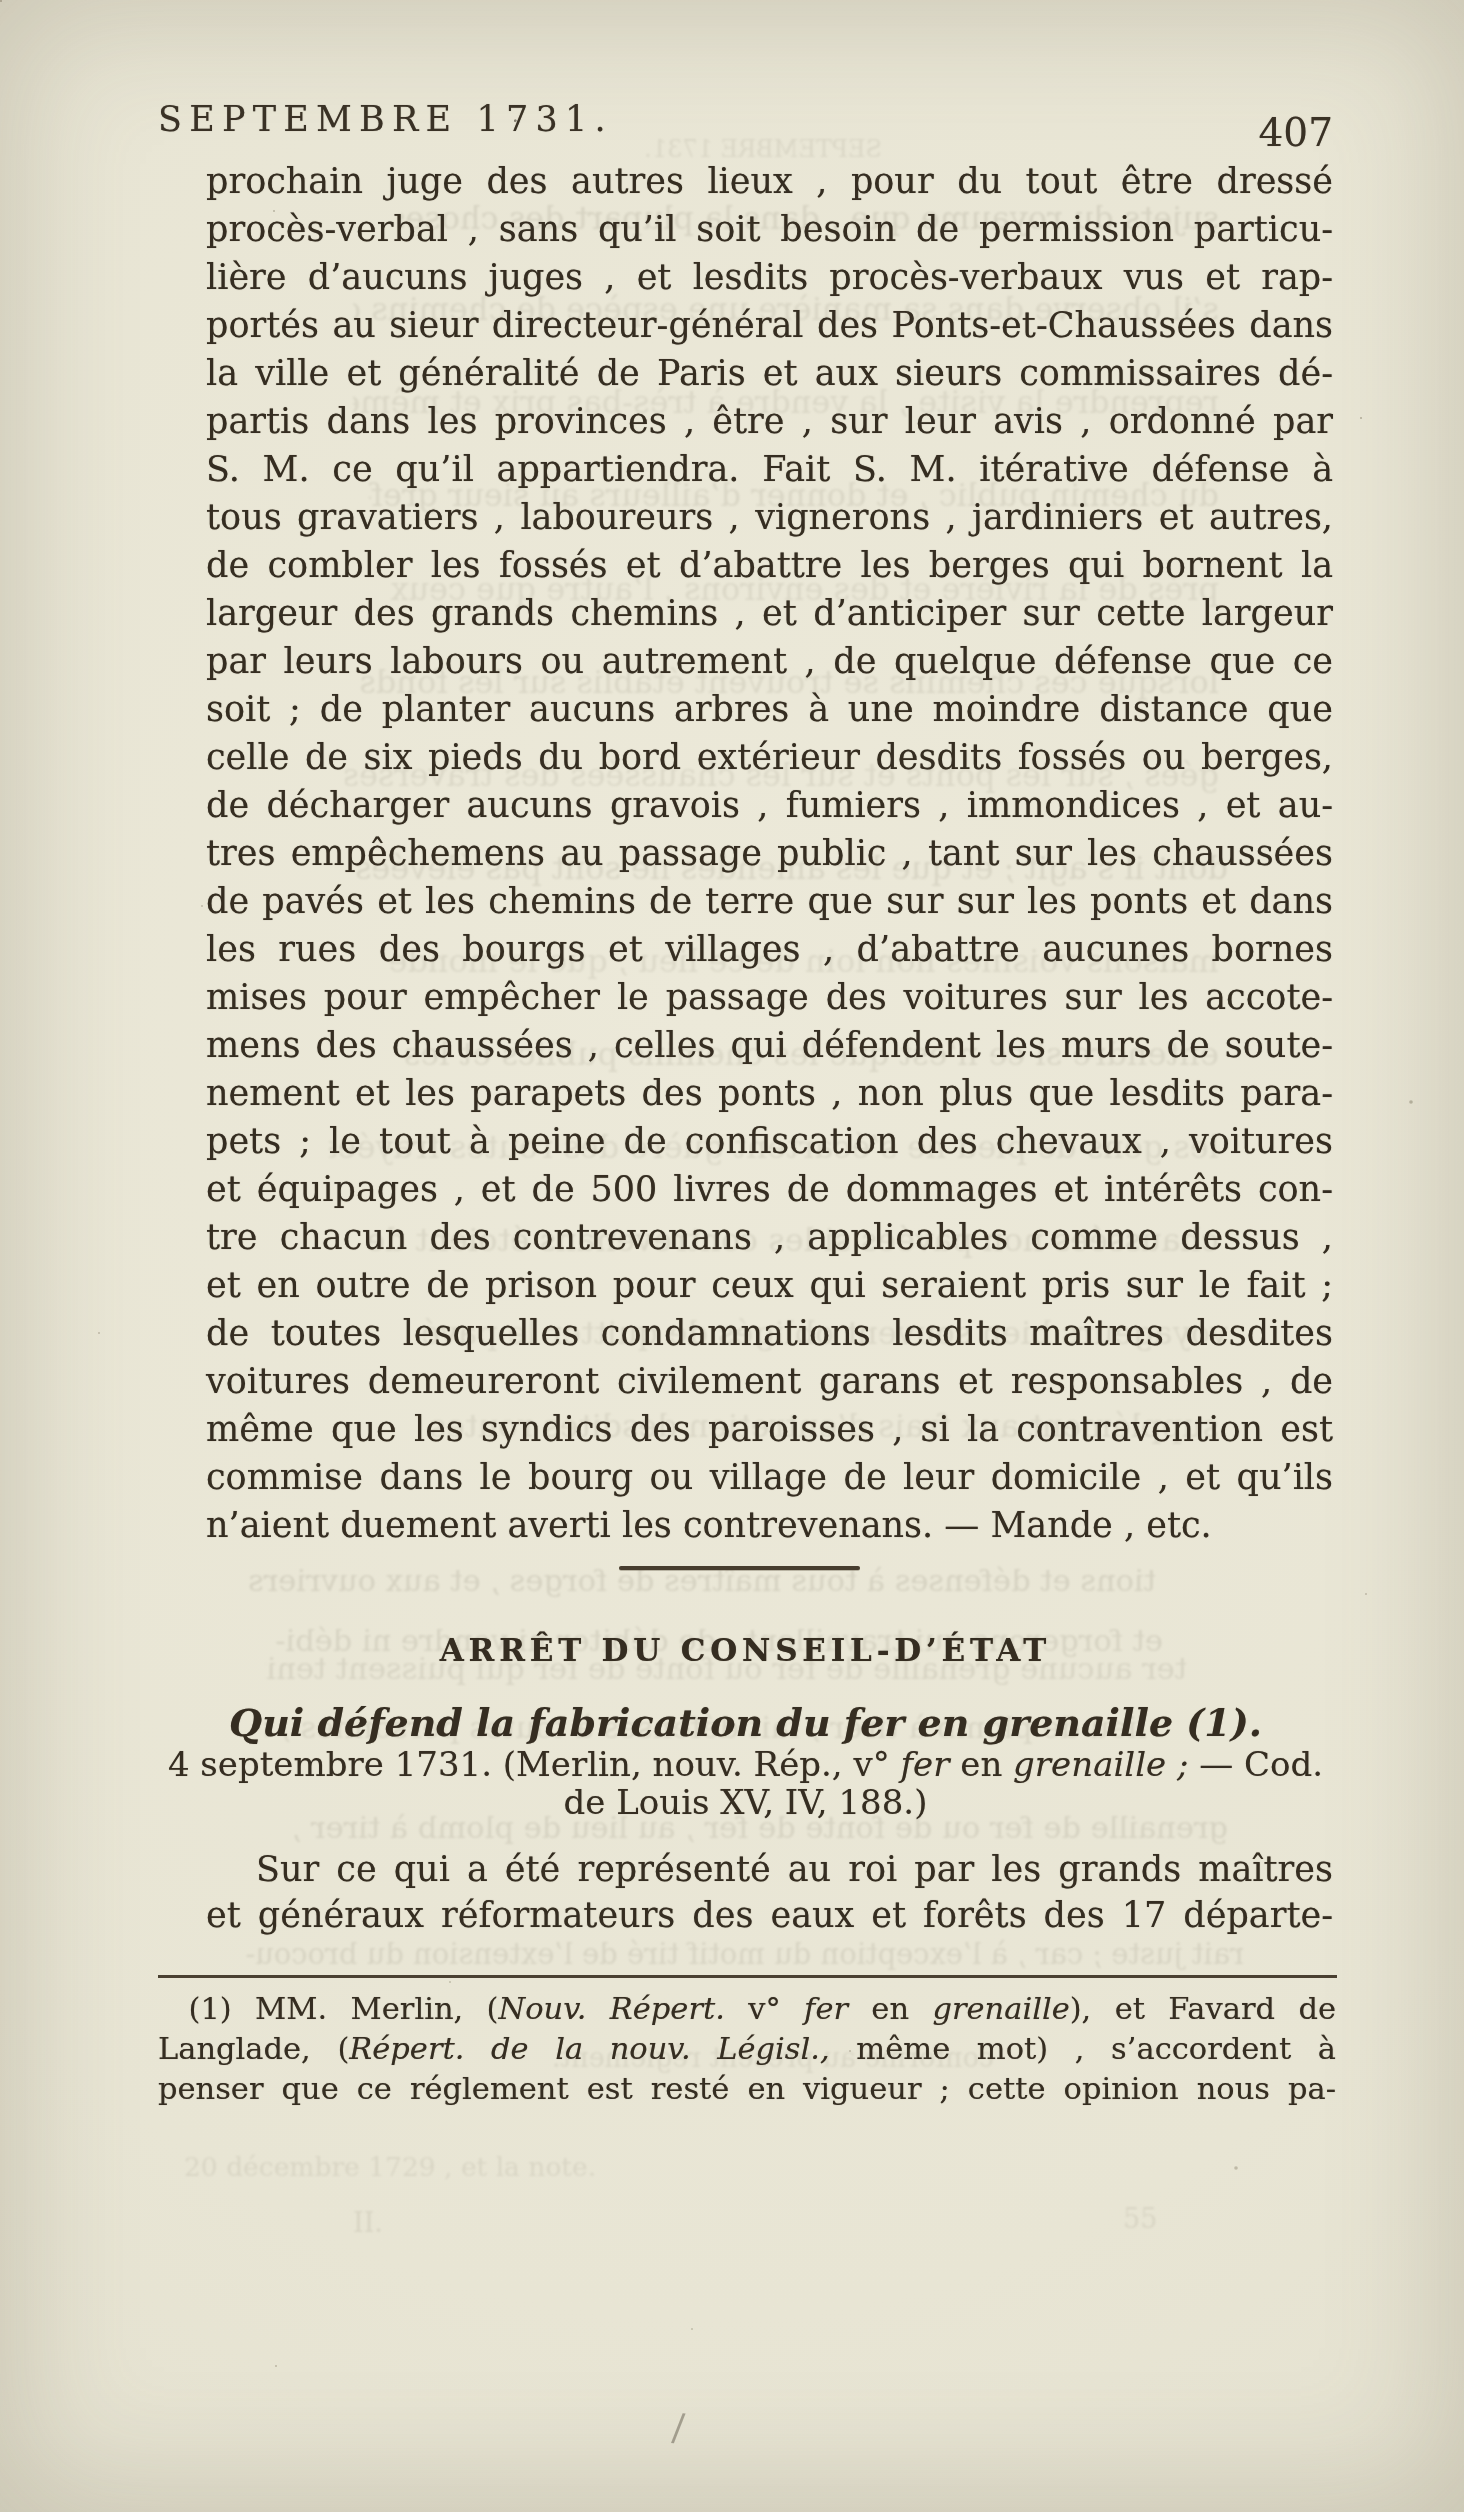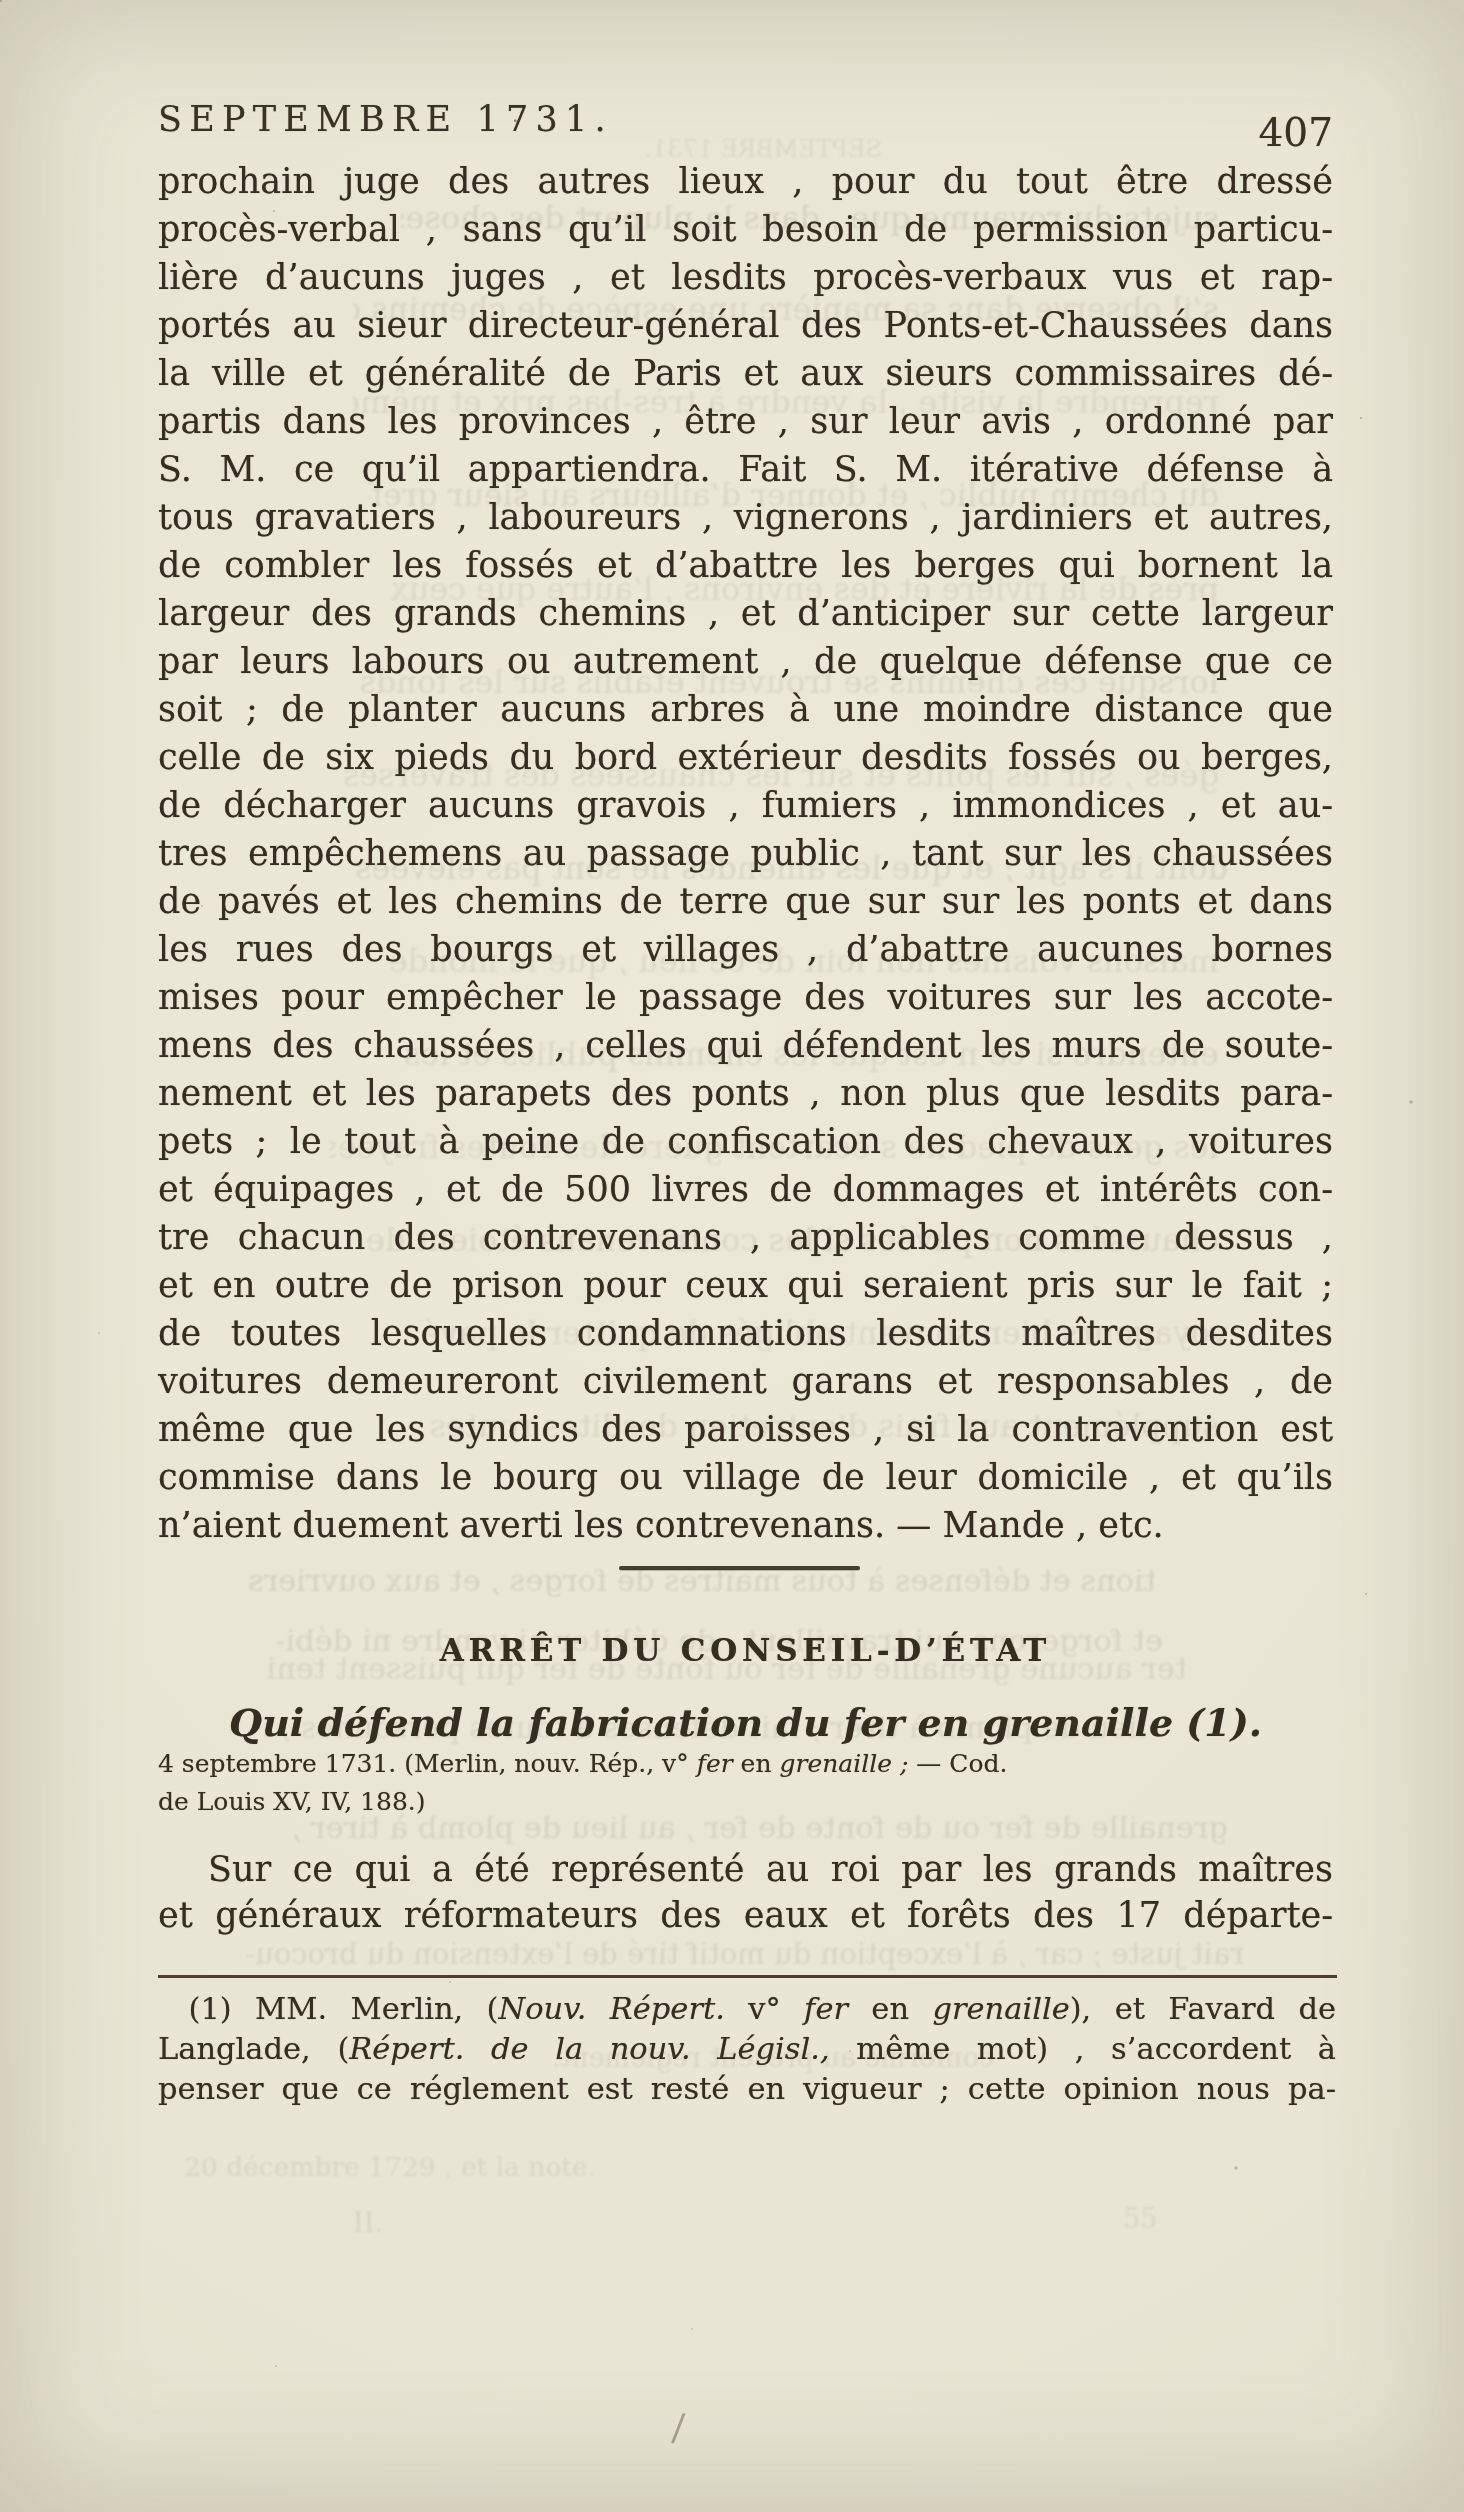--- a/index.html
+++ b/index.html
@@ -23,30 +23,30 @@
   .ghost{position:absolute;white-space:nowrap;color:#6e6856;filter:blur(1.1px);overflow:hidden;pointer-events:none;}
   .ghost.mir{transform:scaleX(-1);}
   
   .stray-mark{position:absolute;top:109px;left:512px;font-size:21px;opacity:.55;}
   .running-title{position:absolute;top:99px;left:158px;width:1175px;text-align:left;
     font-size:35px;letter-spacing:7.2px;color:#3a3226;text-shadow:0 0 0.8px rgba(53,45,33,.5);}
   .page-number{position:absolute;top:90px;left:158px;width:1175px;text-align:right;
     font-size:39px;color:#3a3226;text-shadow:0 0 0.8px rgba(53,45,33,.5);margin-top:20px;}
   
   .body-text{position:absolute;top:157px;left:158px;width:1175px;font-size:35px;line-height:48px;}
-  .line{text-align:justify;text-align-last:justify;height:48px;text-shadow:0 0 0.8px rgba(53,45,33,.55);}
+  .line{text-align:justify;text-align-last:justify;height:48px;text-shadow:0 0 0.8px rgba(53,45,33,.55);margin-left:48px;}
   .line.last{text-align-last:left;}
   .divider{position:absolute;top:1566px;left:619px;width:241px;height:4px;background:#473d2e;border-radius:2.4px;box-shadow:0 0.8px 0 rgba(71,61,46,.4);}
   
   .decree-heading{position:absolute;top:1611px;left:158px;width:1175px;text-align:center;
     font-weight:bold;font-size:31px;letter-spacing:4.8px;text-shadow:0 0 0.8px rgba(53,45,33,.6);}
   .decree-subtitle{position:absolute;top:1668px;left:158px;width:1175px;text-align:center;
     font-style:italic;font-size:38px;text-shadow:0 0 0.8px rgba(53,45,33,.45);}
-  .citation{position:absolute;top:1745px;left:158px;width:1175px;text-align:left;
-    font-size:25px;line-height:38px;text-shadow:0 0 0.8px rgba(53,45,33,.45);}
+  .citation{position:absolute;top:1745px;left:158px;width:1175px;text-align:center;
+    font-size:34px;line-height:38px;text-shadow:0 0 0.8px rgba(53,45,33,.45);}
   .decree-body{position:absolute;top:1846px;left:158px;width:1175px;font-size:35px;line-height:46px;}
   .decree-body .line{height:46px;}
   .decree-body .line.indent{text-indent:50px;}
   
   .footnote-rule{position:absolute;top:1975px;left:158px;width:1179px;height:3.2px;background:#4a4031;}
   .footnote{position:absolute;top:1989px;left:158px;width:1178px;font-size:30.5px;line-height:40px;}
   .fn-line{text-align:justify;text-align-last:justify;text-shadow:0 0 0.8px rgba(53,45,33,.5);}
   .fn-line.indent{text-indent:30.5px;}
   .it{font-style:italic;}
   .slash-mark{position:absolute;top:2406px;left:672px;font-size:37px;opacity:.38;color:#3a3226;transform:rotate(4deg);}

